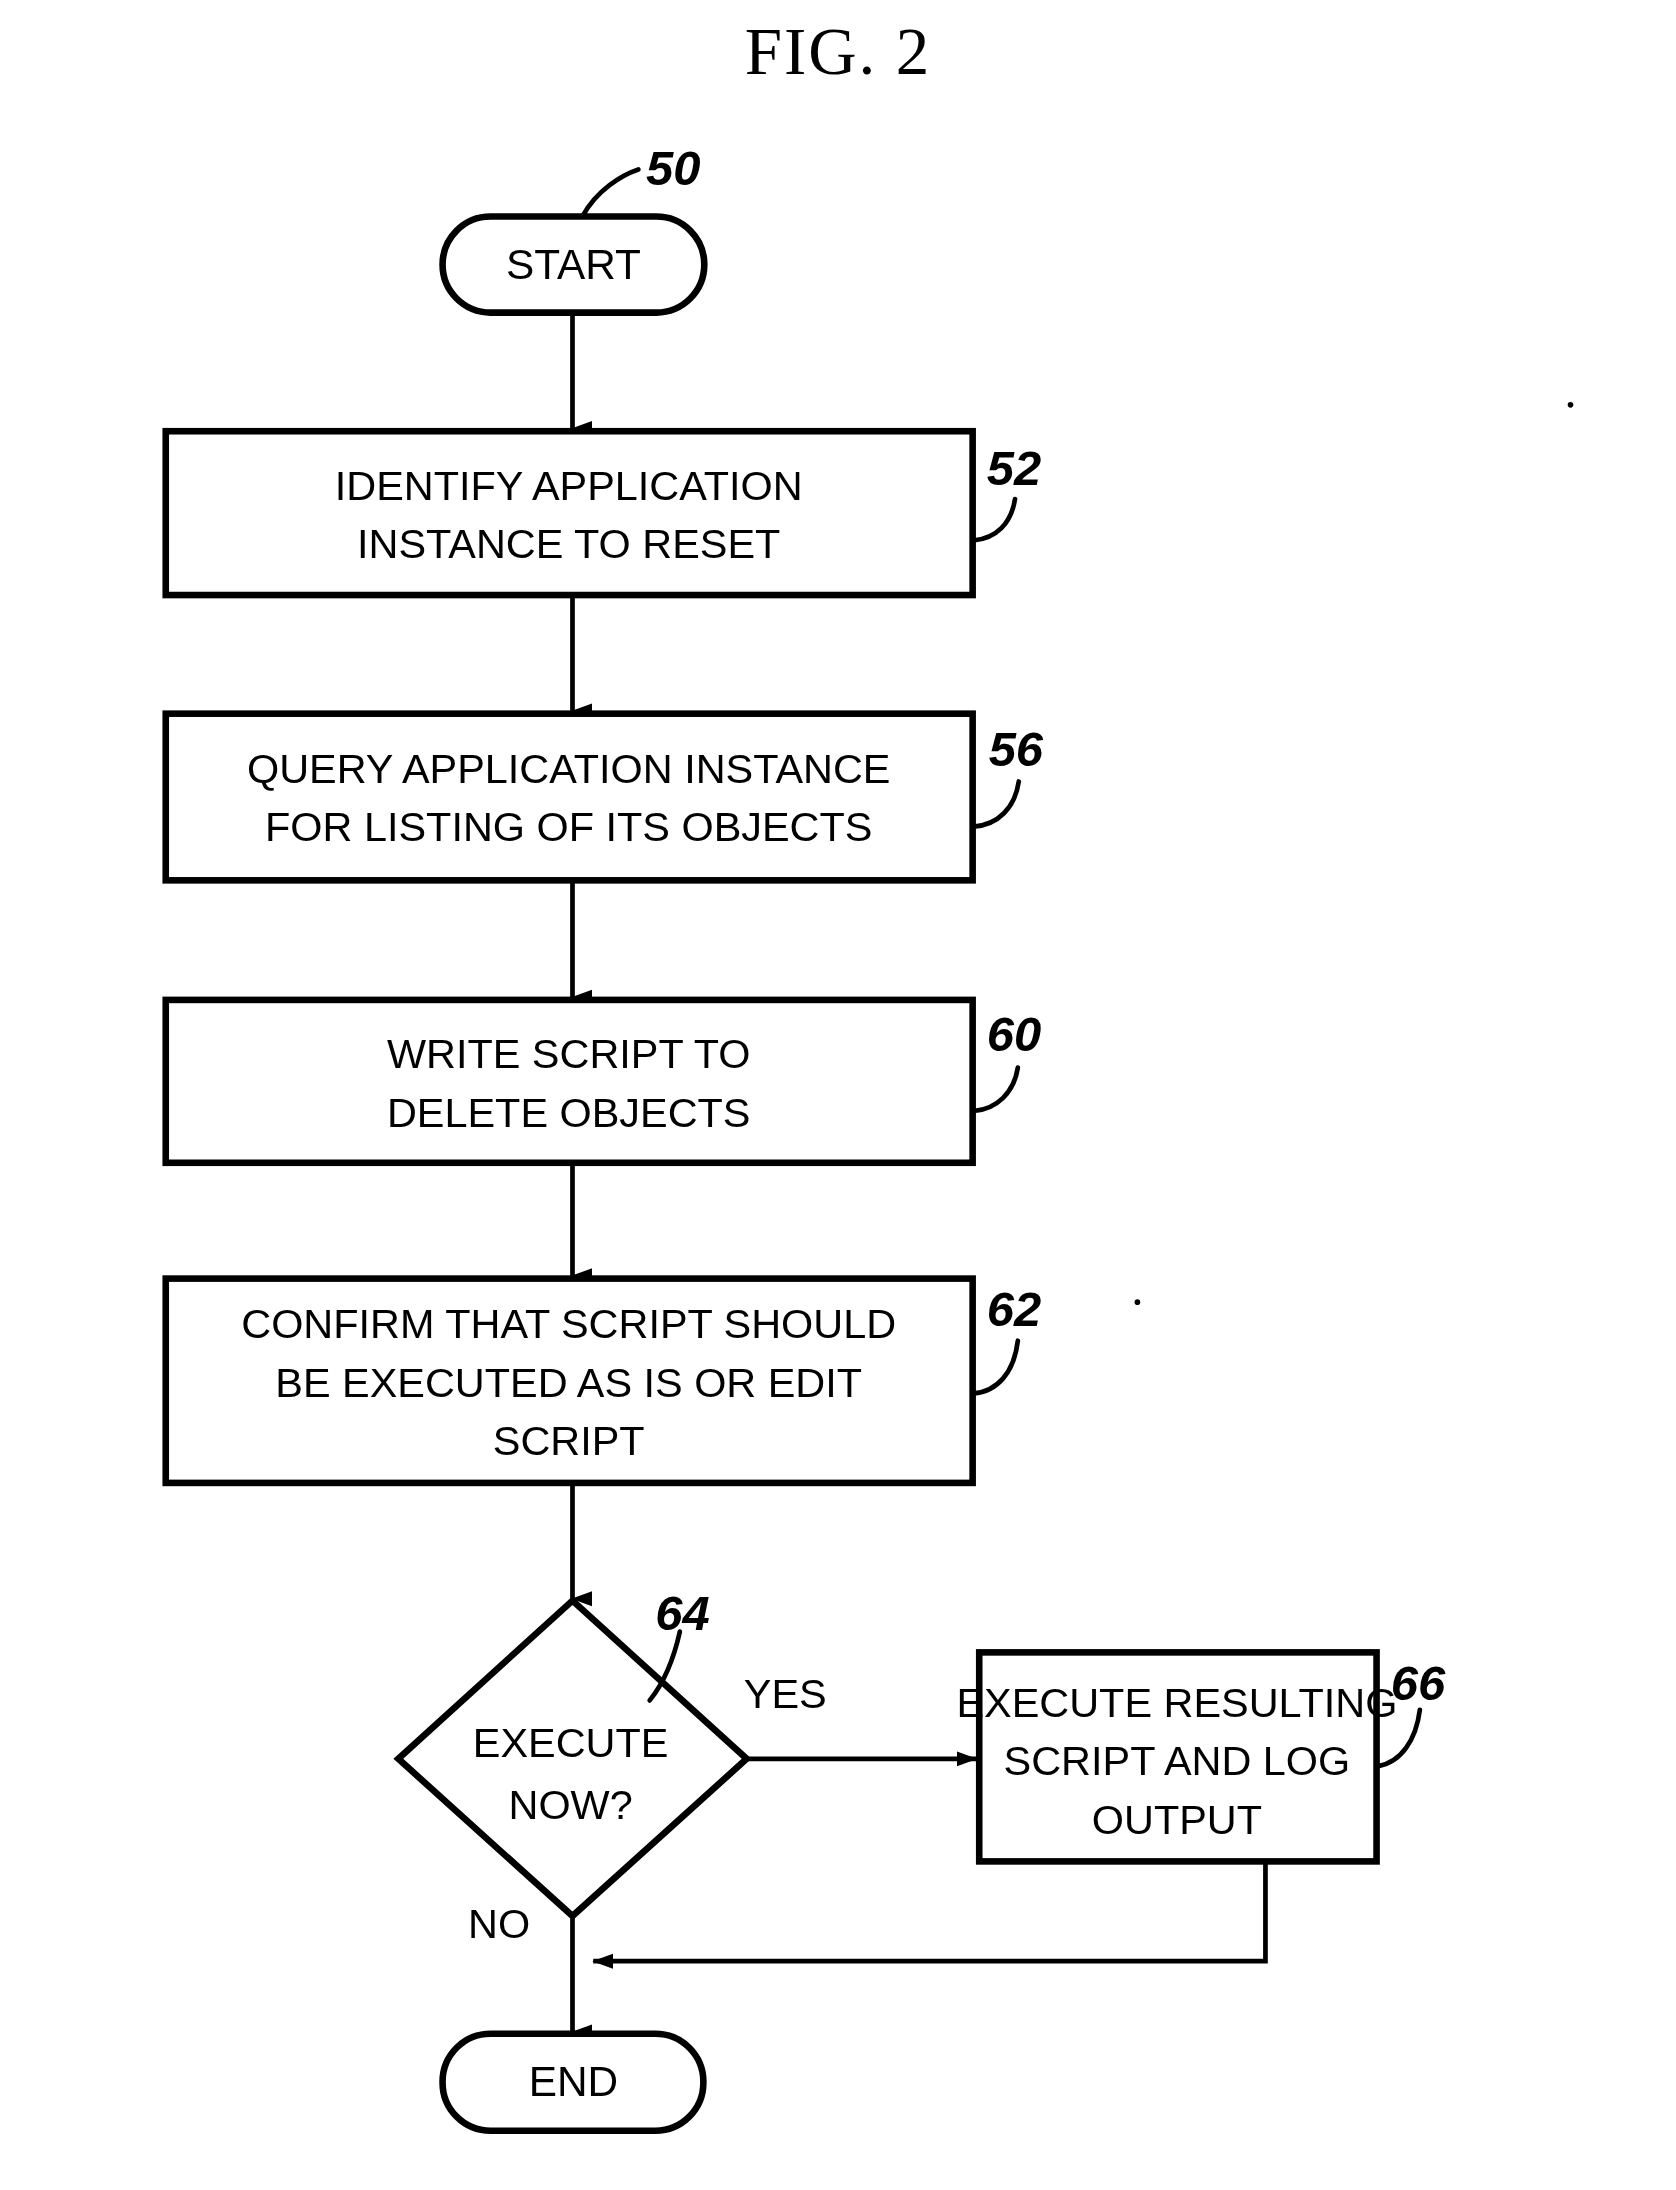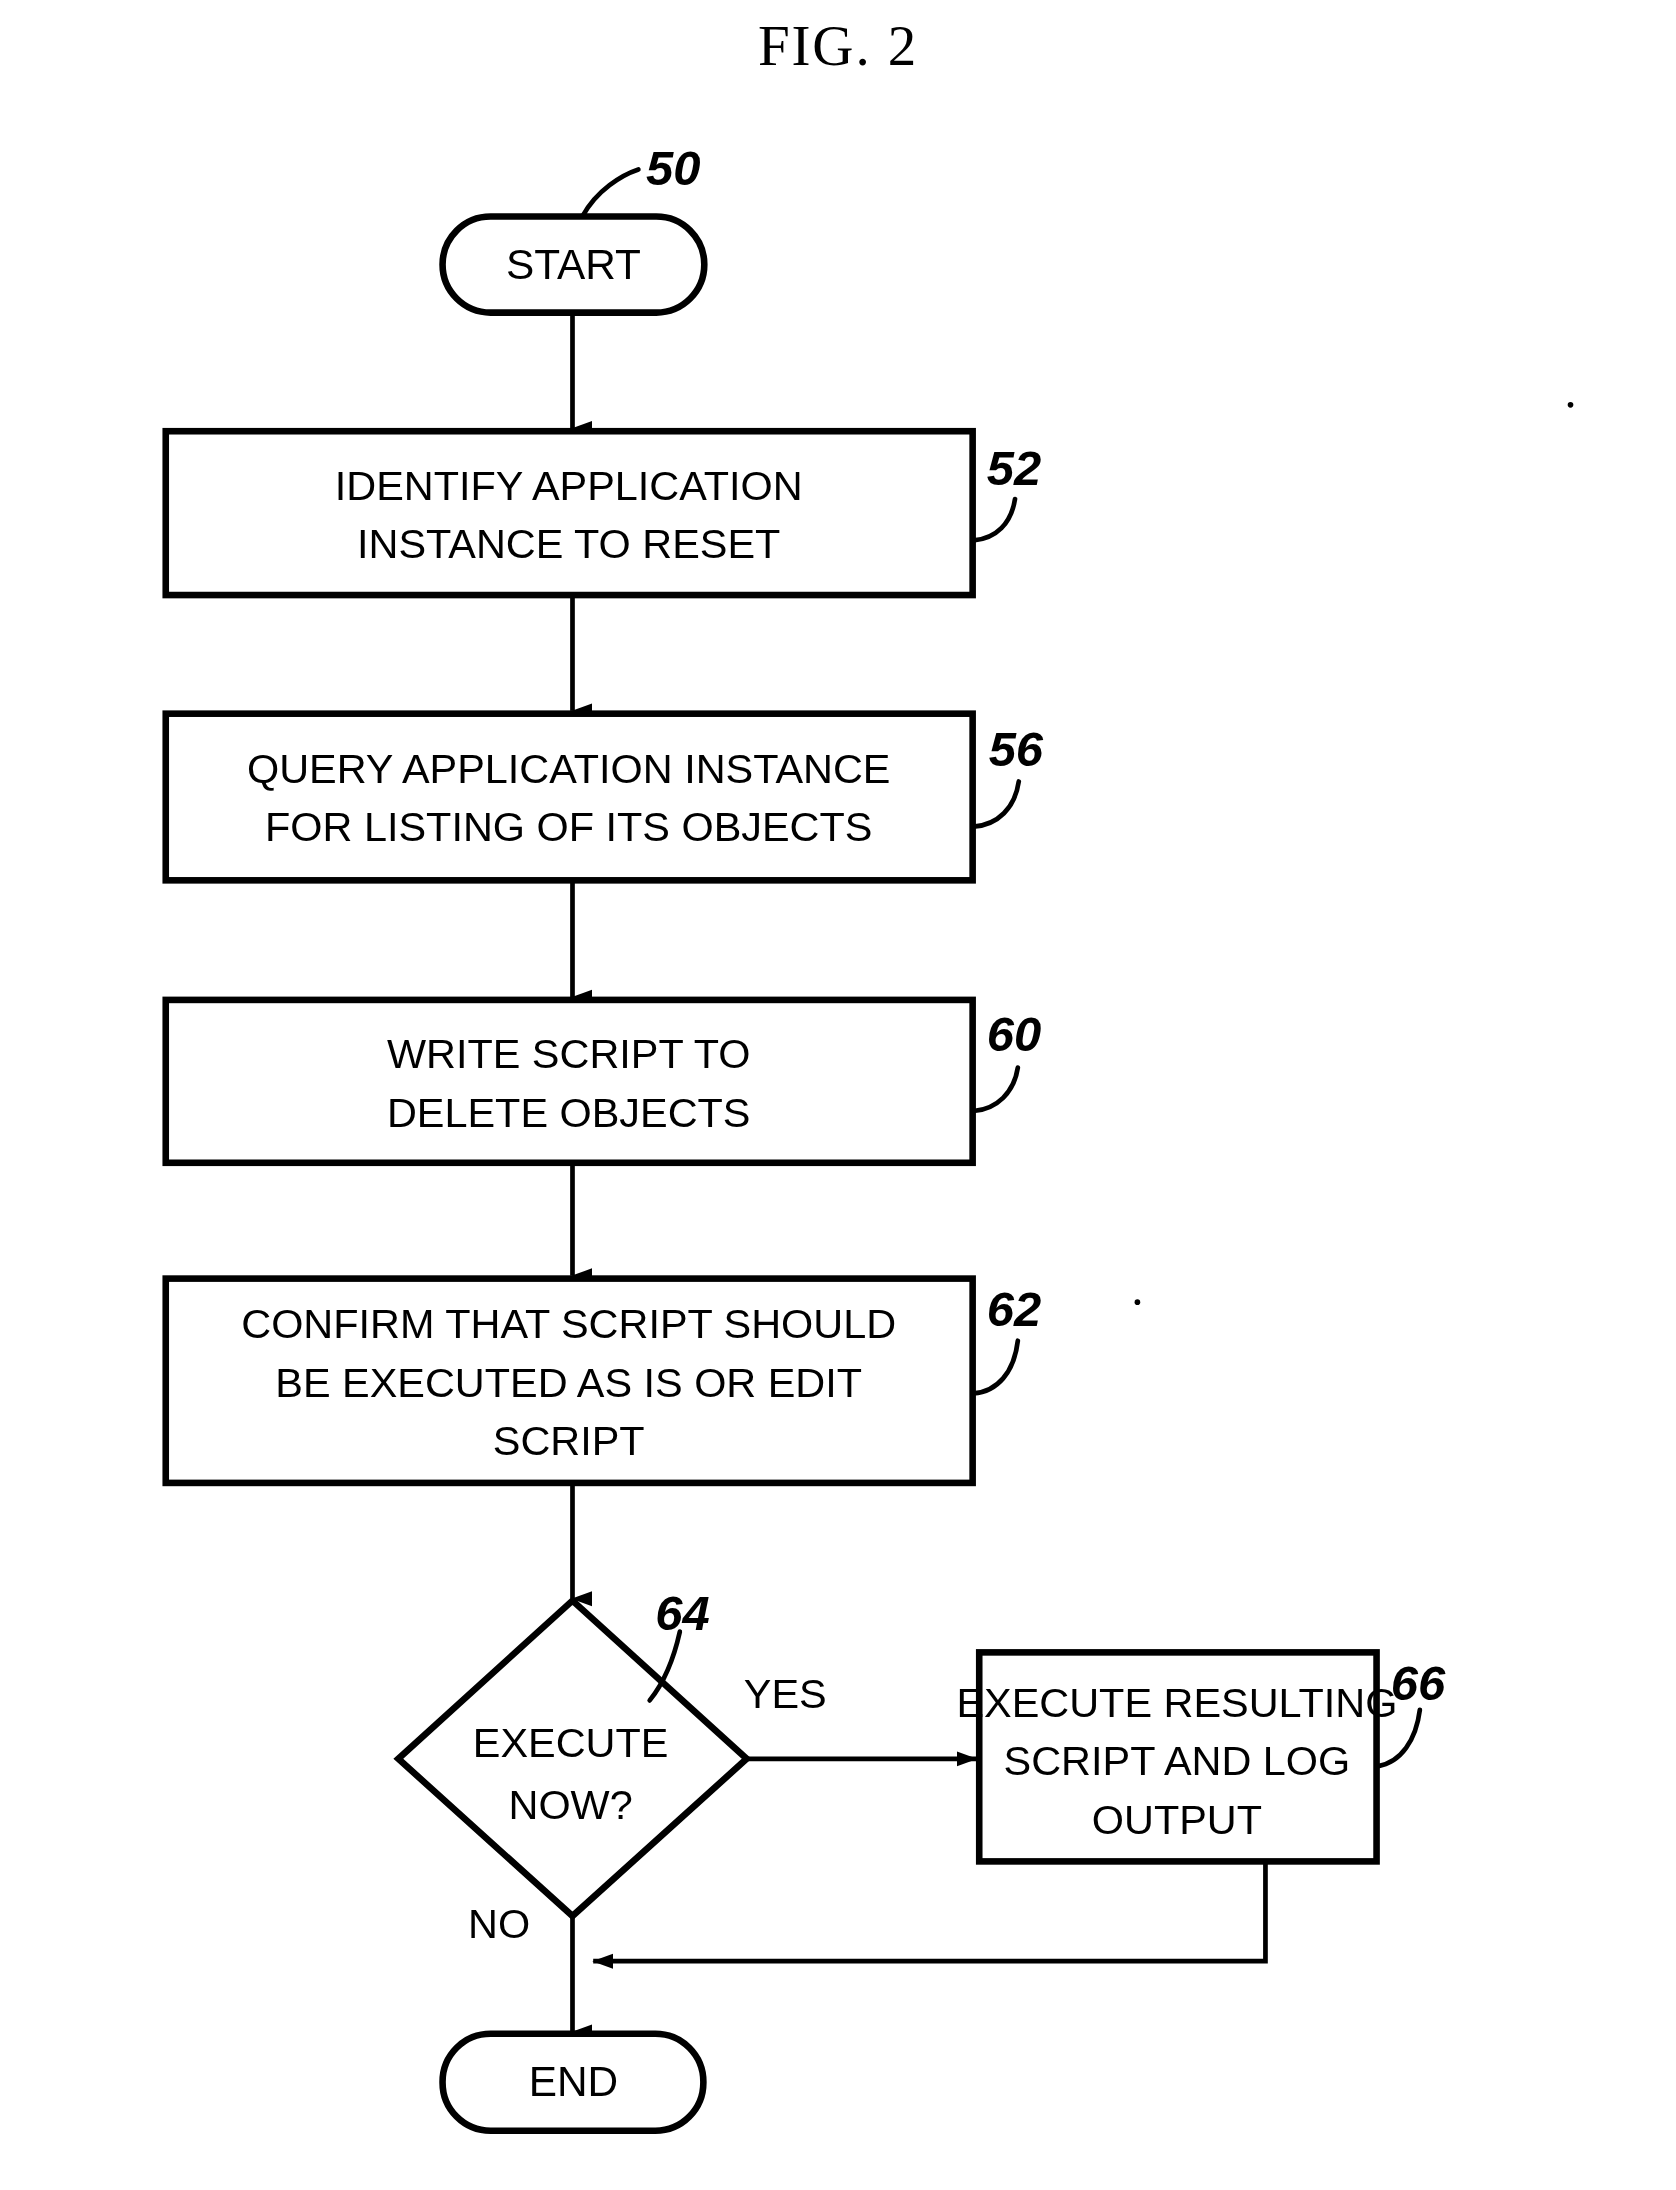--- a/index.html
+++ b/index.html
@@ -18,21 +18,21 @@
     background: #ffffff;
     overflow: hidden;
   }
   #fig-title {
     position: absolute;
     left: 0;
     top: 13px;
     width: 1676px;
     text-align: center;
     font-family: "Liberation Serif", "DejaVu Serif", serif;
-    font-size: 57px;
+    font-size: 67px;
     letter-spacing: 1.9px;
     color: #000000;
   }
   
   svg#flow {
     position: absolute;
     left: 0;
     top: 0;
     width: 1676px;
     height: 2190px;

